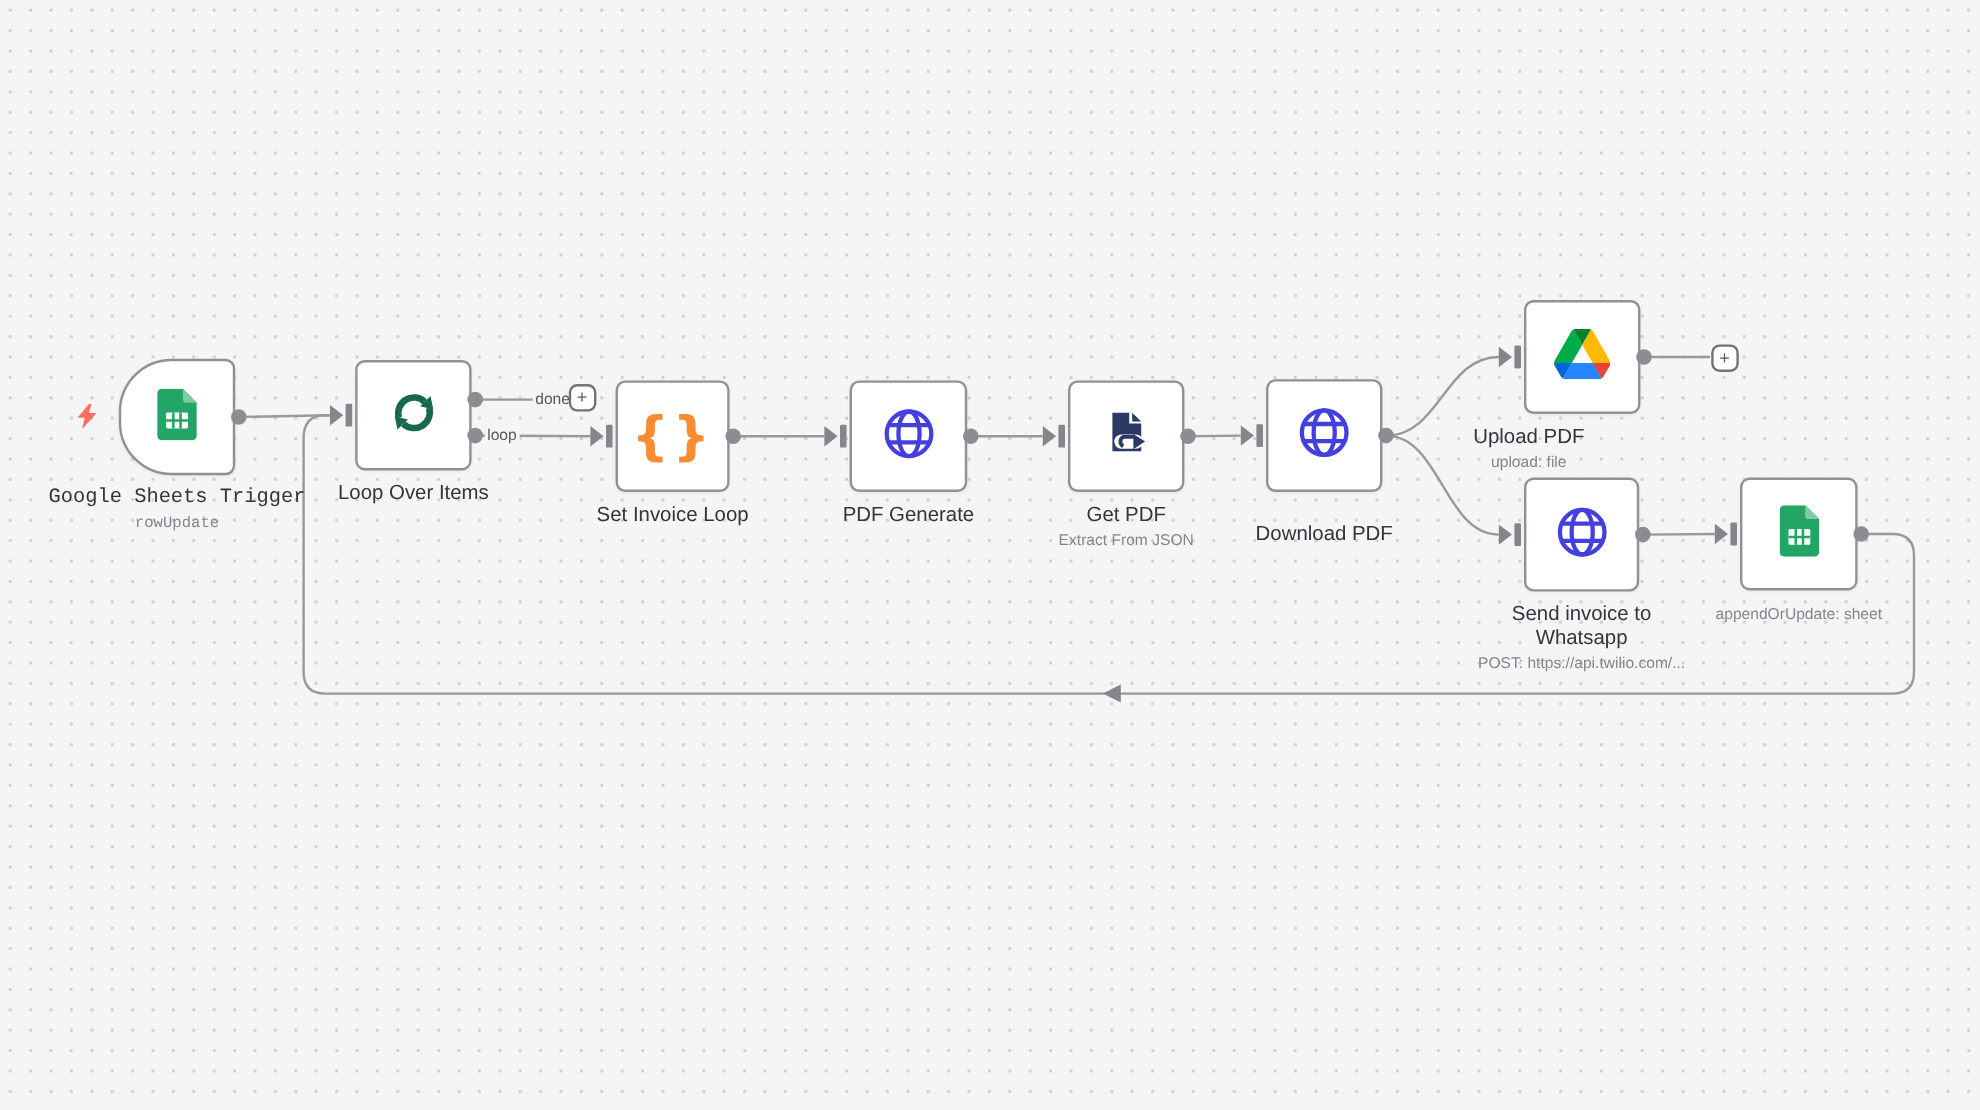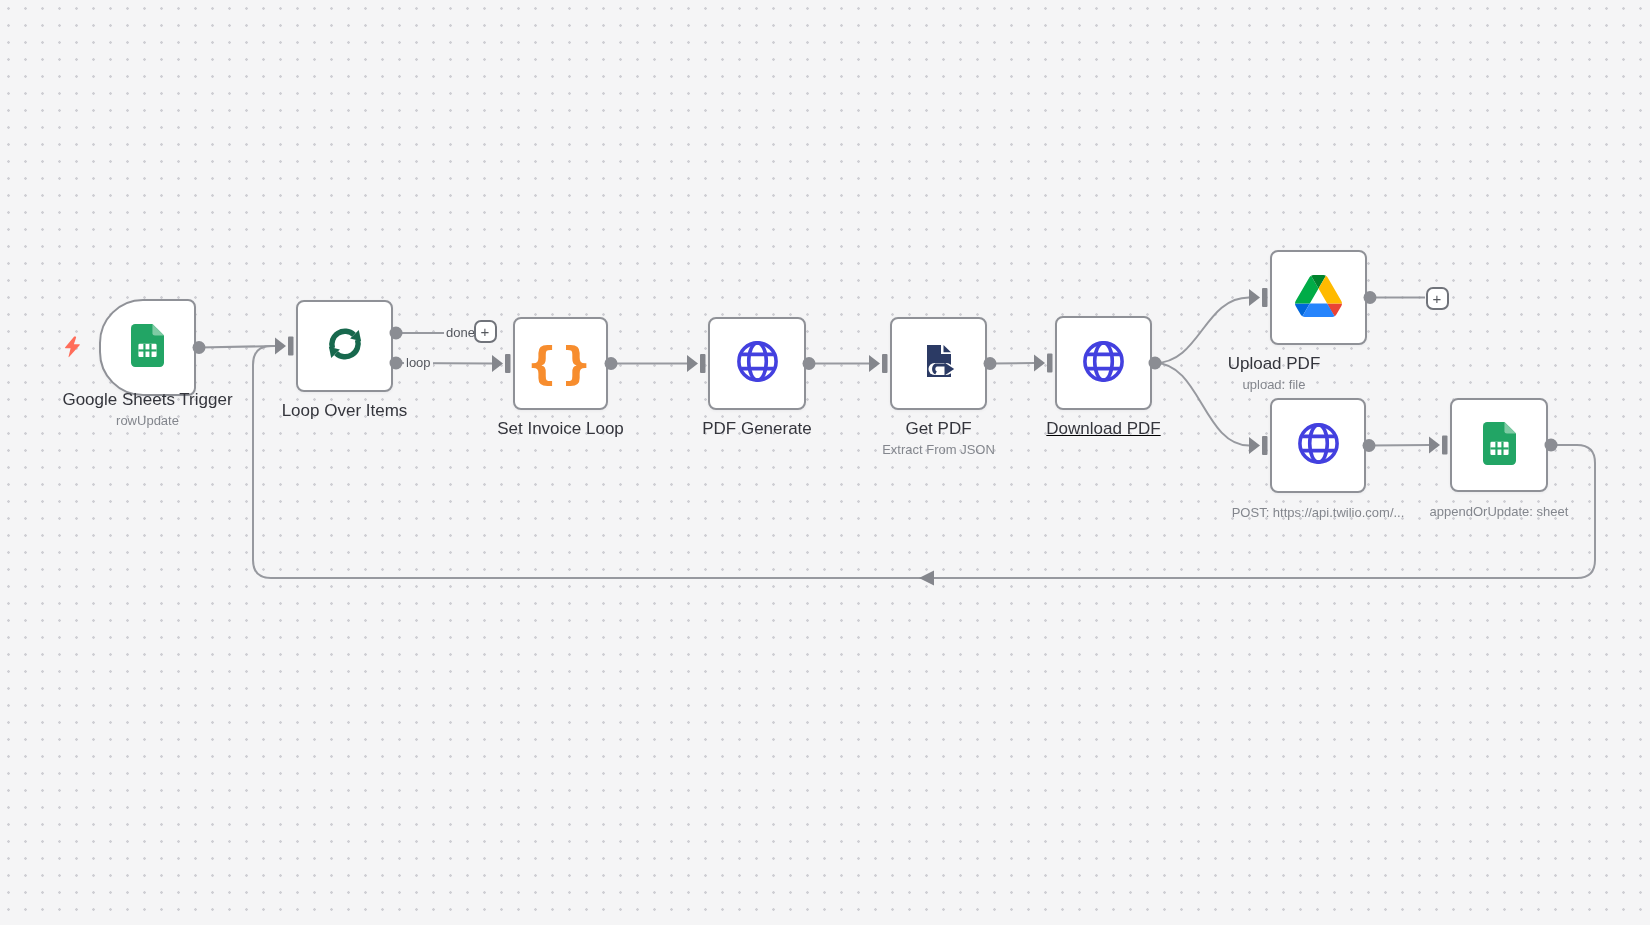--- a/index.html
+++ b/index.html
@@ -70,21 +70,21 @@
             <path d="M5 0 h21 l14 14 v33 a5 5 0 0 1 -5 5 H5 a5 5 0 0 1 -5 -5 V5 a5 5 0 0 1 5 -5 Z" fill="#22a565"></path>
             <path d="M26 0 l14 14 h-11 a3 3 0 0 1 -3 -3 Z" fill="#7fcba4"></path>
             <rect x="9" y="24" width="22" height="16" rx="1.5" fill="#fff"></rect>
             <g stroke="#22a565" stroke-width="2.6">
               <line x1="9" y1="32" x2="31" y2="32"></line>
               <line x1="16.3" y1="24" x2="16.3" y2="40"></line>
               <line x1="23.6" y1="24" x2="23.6" y2="40"></line>
             </g>
           </svg></span>
   </div>
-      <div class="node-text" style="width: 220px; left: 37.5px; top: 390px;">
+      <div class="node-text" style="width: 220px; left: 37.5px; top: 405px; font-family: Liberation Mono, monospace;">
         <div class="node-label">Google Sheets Trigger</div>
         <div class="node-sub">rowUpdate</div>
       </div>
       <div class="node" style="left: 296px; top: 300px; width: 97px; height: 92px;">
     <span class="node-icon"><svg width="46" height="46" viewBox="0 0 44 44">
             <g stroke="#17684d" stroke-width="5.2" fill="none">
               <path d="M 10 26 A 12.5 12.5 0 0 1 30.5 13.2"></path>
               <path d="M 34 18 A 12.5 12.5 0 0 1 13.5 30.8"></path>
             </g>
             <polygon points="37.4,19.3 35.2,8.7 26.9,16.7" fill="#17684d"></polygon>
@@ -131,21 +131,21 @@
       <div class="node" style="left: 1055px; top: 316px; width: 97px; height: 94px;">
     <span class="node-icon"><svg width="47" height="47" viewBox="0 0 46 46">
             <g stroke="#4340df" stroke-width="3.5" fill="none">
               <circle cx="23" cy="23" r="18.2"></circle>
               <ellipse cx="23" cy="23" rx="8.6" ry="18.2"></ellipse>
               <line x1="7" y1="16" x2="39" y2="16"></line>
               <line x1="7" y1="30" x2="39" y2="30"></line>
             </g>
           </svg></span>
   </div>
-      <div class="node-text" style="width: 220px; left: 993.5px; top: 419px; text-decoration: underline;">
+      <div class="node-text" style="width: 220px; left: 993.5px; top: 435px;">
         <div class="node-label">Download PDF</div>
       </div>
       <div class="node" style="left: 1270px; top: 250px; width: 97px; height: 95px;">
     <span class="node-icon"><svg width="47" height="42" viewBox="0 0 87.3 78">
             <path d="M6.6 66.85 10.45 73.5 C11.25 74.9 12.4 76 13.75 76.8 L27.5 53 0 53 C0 54.55 0.4 56.1 1.2 57.5 Z" fill="#0066da"></path>
             <path d="M43.65 25 29.9 1.2 C28.55 2 27.4 3.1 26.6 4.5 L1.2 48.5 C0.41 49.88 0 51.42 0 53 L27.5 53 Z" fill="#00ac47"></path>
             <path d="M73.55 76.8 C74.9 76 76.05 74.9 76.85 73.5 L78.45 70.75 86.1 57.5 C86.9 56.1 87.3 54.55 87.3 53 L59.79 53 65.65 64.5 Z" fill="#ea4335"></path>
             <path d="M43.65 25 57.4 1.2 C56.05 0.4 54.5 0 52.9 0 L34.4 0 C32.8 0 31.25 0.45 29.9 1.2 Z" fill="#00832d"></path>
             <path d="M59.8 53 27.5 53 13.75 76.8 C15.1 77.6 16.65 78 18.25 78 L69.05 78 C70.65 78 72.2 77.55 73.55 76.8 Z" fill="#2684fc"></path>
             <path d="M73.4 26.5 60.7 4.5 C59.9 3.1 58.75 2 57.4 1.2 L43.65 25 59.8 53 87.25 53 C87.25 51.45 86.85 49.9 86.05 48.5 Z" fill="#ffba00"></path>
@@ -159,20 +159,21 @@
     <span class="node-icon"><svg width="47" height="47" viewBox="0 0 46 46">
             <g stroke="#4340df" stroke-width="3.5" fill="none">
               <circle cx="23" cy="23" r="18.2"></circle>
               <ellipse cx="23" cy="23" rx="8.6" ry="18.2"></ellipse>
               <line x1="7" y1="16" x2="39" y2="16"></line>
               <line x1="7" y1="30" x2="39" y2="30"></line>
             </g>
           </svg></span>
   </div>
       <div class="node-text" style="width: 168px; left: 1234px; top: 502px;">
+        <div class="node-label">Send invoice to Whatsapp</div>
         <div class="node-sub">POST: https://api.twilio.com/...</div>
       </div>
       <div class="node" style="left: 1450px; top: 398px; width: 98px; height: 94px;">
     <span class="node-icon"><svg width="33" height="43" viewBox="0 0 40 52">
             <path d="M5 0 h21 l14 14 v33 a5 5 0 0 1 -5 5 H5 a5 5 0 0 1 -5 -5 V5 a5 5 0 0 1 5 -5 Z" fill="#22a565"></path>
             <path d="M26 0 l14 14 h-11 a3 3 0 0 1 -3 -3 Z" fill="#7fcba4"></path>
             <rect x="9" y="24" width="22" height="16" rx="1.5" fill="#fff"></rect>
             <g stroke="#22a565" stroke-width="2.6">
               <line x1="9" y1="32" x2="31" y2="32"></line>
               <line x1="16.3" y1="24" x2="16.3" y2="40"></line>

